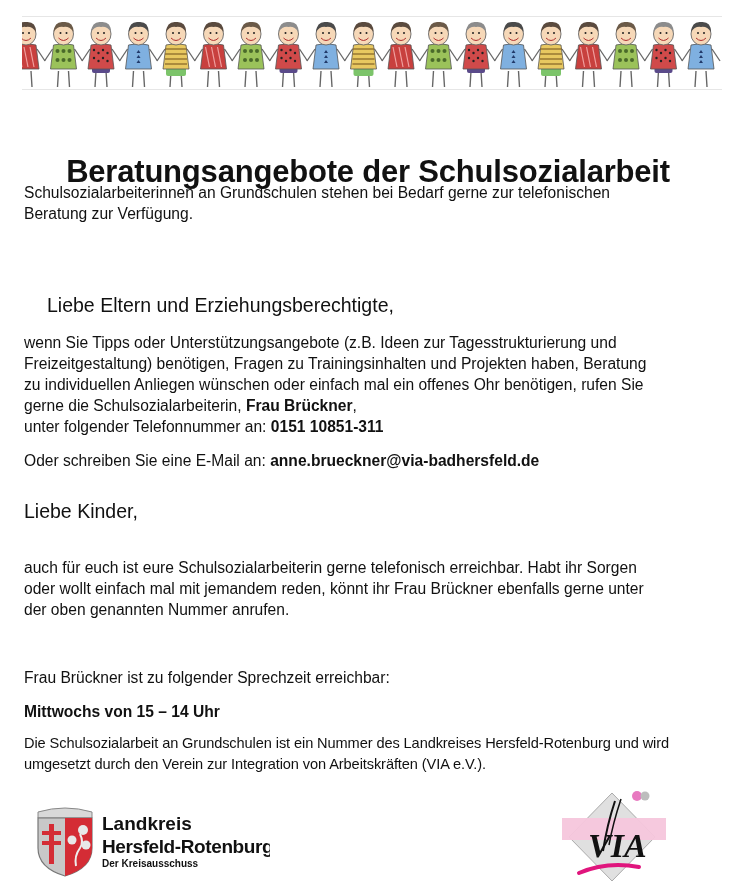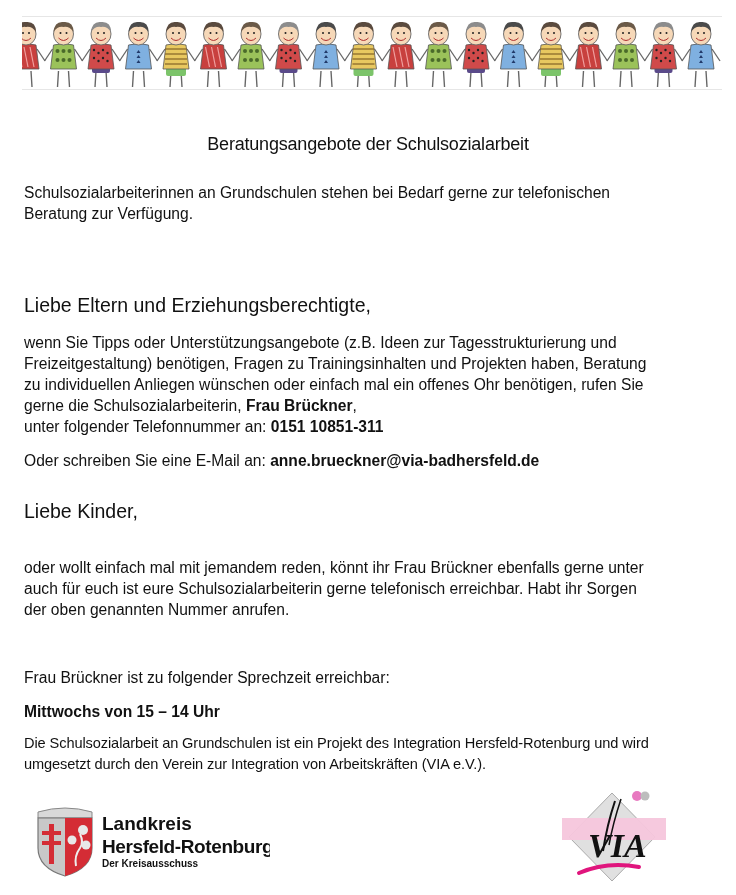--- a/index.html
+++ b/index.html
@@ -1,19 +1,19 @@
 <!DOCTYPE html>
 <html><head>
 <meta charset="utf-8">
 <style>
   html, body { margin: 0; padding: 0; background: #ffffff; }
   body { width: 736px; height: 895px; position: relative; overflow: hidden; font-family: "Liberation Sans", sans-serif; color: #111; }
   .banner { position: absolute; left: 22px; top: 16px; width: 700px; height: 72px; border-top: 1px solid #e6e6e6; border-bottom: 1px solid #e6e6e6; overflow: hidden; }
   .banner svg { display: block; }
-  .title { position: absolute; left: 0; width: 736px; top: 134px; text-align: center; font-weight: normal; font-size: 18px; letter-spacing: -0.2px; }
+  .title { position: absolute; left: 0; width: 736px; top: 154px; text-align: center; font-weight: bold; font-size: 31px; letter-spacing: -0.2px; }
   .p { position: absolute; left: 24px; width: 690px; font-size: 15.6px; line-height: 21px; }
   .h2 { position: absolute; left: 24px; font-size: 19.5px; }
   .b { font-weight: bold; }
   .calibri { font-family: "Liberation Sans", sans-serif; font-size: 14.6px; line-height: 21px; letter-spacing: -0.1px; }
   .logo-lk { position: absolute; left: 30px; top: 800px; width: 240px; height: 80px; }
   .logo-via { position: absolute; left: 557px; top: 785px; width: 115px; height: 100px; }
 </style>
 </head>
 <body>
 
@@ -349,44 +349,44 @@
     </svg>
 </div>
 
 <div class="title">Beratungsangebote der Schulsozialarbeit</div>
 
 <div class="p" style="top:182px;">
   <div>Schulsozialarbeiterinnen an Grundschulen stehen bei Bedarf gerne zur telefonischen</div>
   <div>Beratung zur Verfügung.</div>
 </div>
 
-<div class="h2" style="top:294px;">Liebe Eltern und Erziehungsberechtigte,</div>
+<div class="h2" style="top:294px;margin-left:23px;">Liebe Eltern und Erziehungsberechtigte,</div>
 <div class="p" style="top:332px;">
   <div>wenn Sie Tipps oder Unterstützungsangebote (z.B. Ideen zur Tagesstrukturierung und</div>
   <div>Freizeitgestaltung) benötigen, Fragen zu Trainingsinhalten und Projekten haben, Beratung</div>
   <div>zu individuellen Anliegen wünschen oder einfach mal ein offenes Ohr benötigen, rufen Sie</div>
   <div><span>gerne die Schulsozialarbeiterin, </span><span class="b">Frau Brückner</span><span>,</span></div>
   <div><span>unter folgender Telefonnummer an: </span><span class="b">0151 10851-311</span></div>
 </div>
 <div class="p" style="top:450px;">
   <span>Oder schreiben Sie eine E-Mail an: </span><span class="b">anne.brueckner@via-badhersfeld.de</span>
 </div>
 
 <div class="h2" style="top:500px;">Liebe Kinder,</div>
 <div class="p" style="top:557px;">
+  <div>auch für euch ist eure Schulsozialarbeiterin gerne telefonisch erreichbar. Habt ihr Sorgen</div>
   <div>oder wollt einfach mal mit jemandem reden, könnt ihr Frau Brückner ebenfalls gerne unter</div>
-  <div>auch für euch ist eure Schulsozialarbeiterin gerne telefonisch erreichbar. Habt ihr Sorgen</div>
   <div>der oben genannten Nummer anrufen.</div>
 </div>
 
 <div class="p" style="top:667px;">Frau Brückner ist zu folgender Sprechzeit erreichbar:</div>
 <div class="p b" style="top:701px;">Mittwochs von 15 – 14 Uhr</div>
 
 <div class="p calibri" style="top:733px;">
-  <div>Die Schulsozialarbeit an Grundschulen ist ein Projekt des Integration Hersfeld-Rotenburg und wird</div>
+  <div>Die Schulsozialarbeit an Grundschulen ist ein Nummer des Landkreises Hersfeld-Rotenburg und wird</div>
   <div>umgesetzt durch den Verein zur Integration von Arbeitskräften (VIA e.V.).</div>
 </div>
 
 <div class="logo-lk">
   <svg width="240" height="80" viewBox="0 0 240 80">
 
     <path d="M8 12 Q35 4 62 12 L62 18 L8 18 Z" fill="#d9d9d9" stroke="#888" stroke-width="1"></path>
 
     <path d="M8 18 L62 18 L62 48 Q62 68 35 76 Q8 68 8 48 Z" fill="#c8c8c8" stroke="#777" stroke-width="1.2"></path>
     <path d="M35 18 L62 18 L62 48 Q62 68 35 76 Z" fill="#d42c35"></path>

